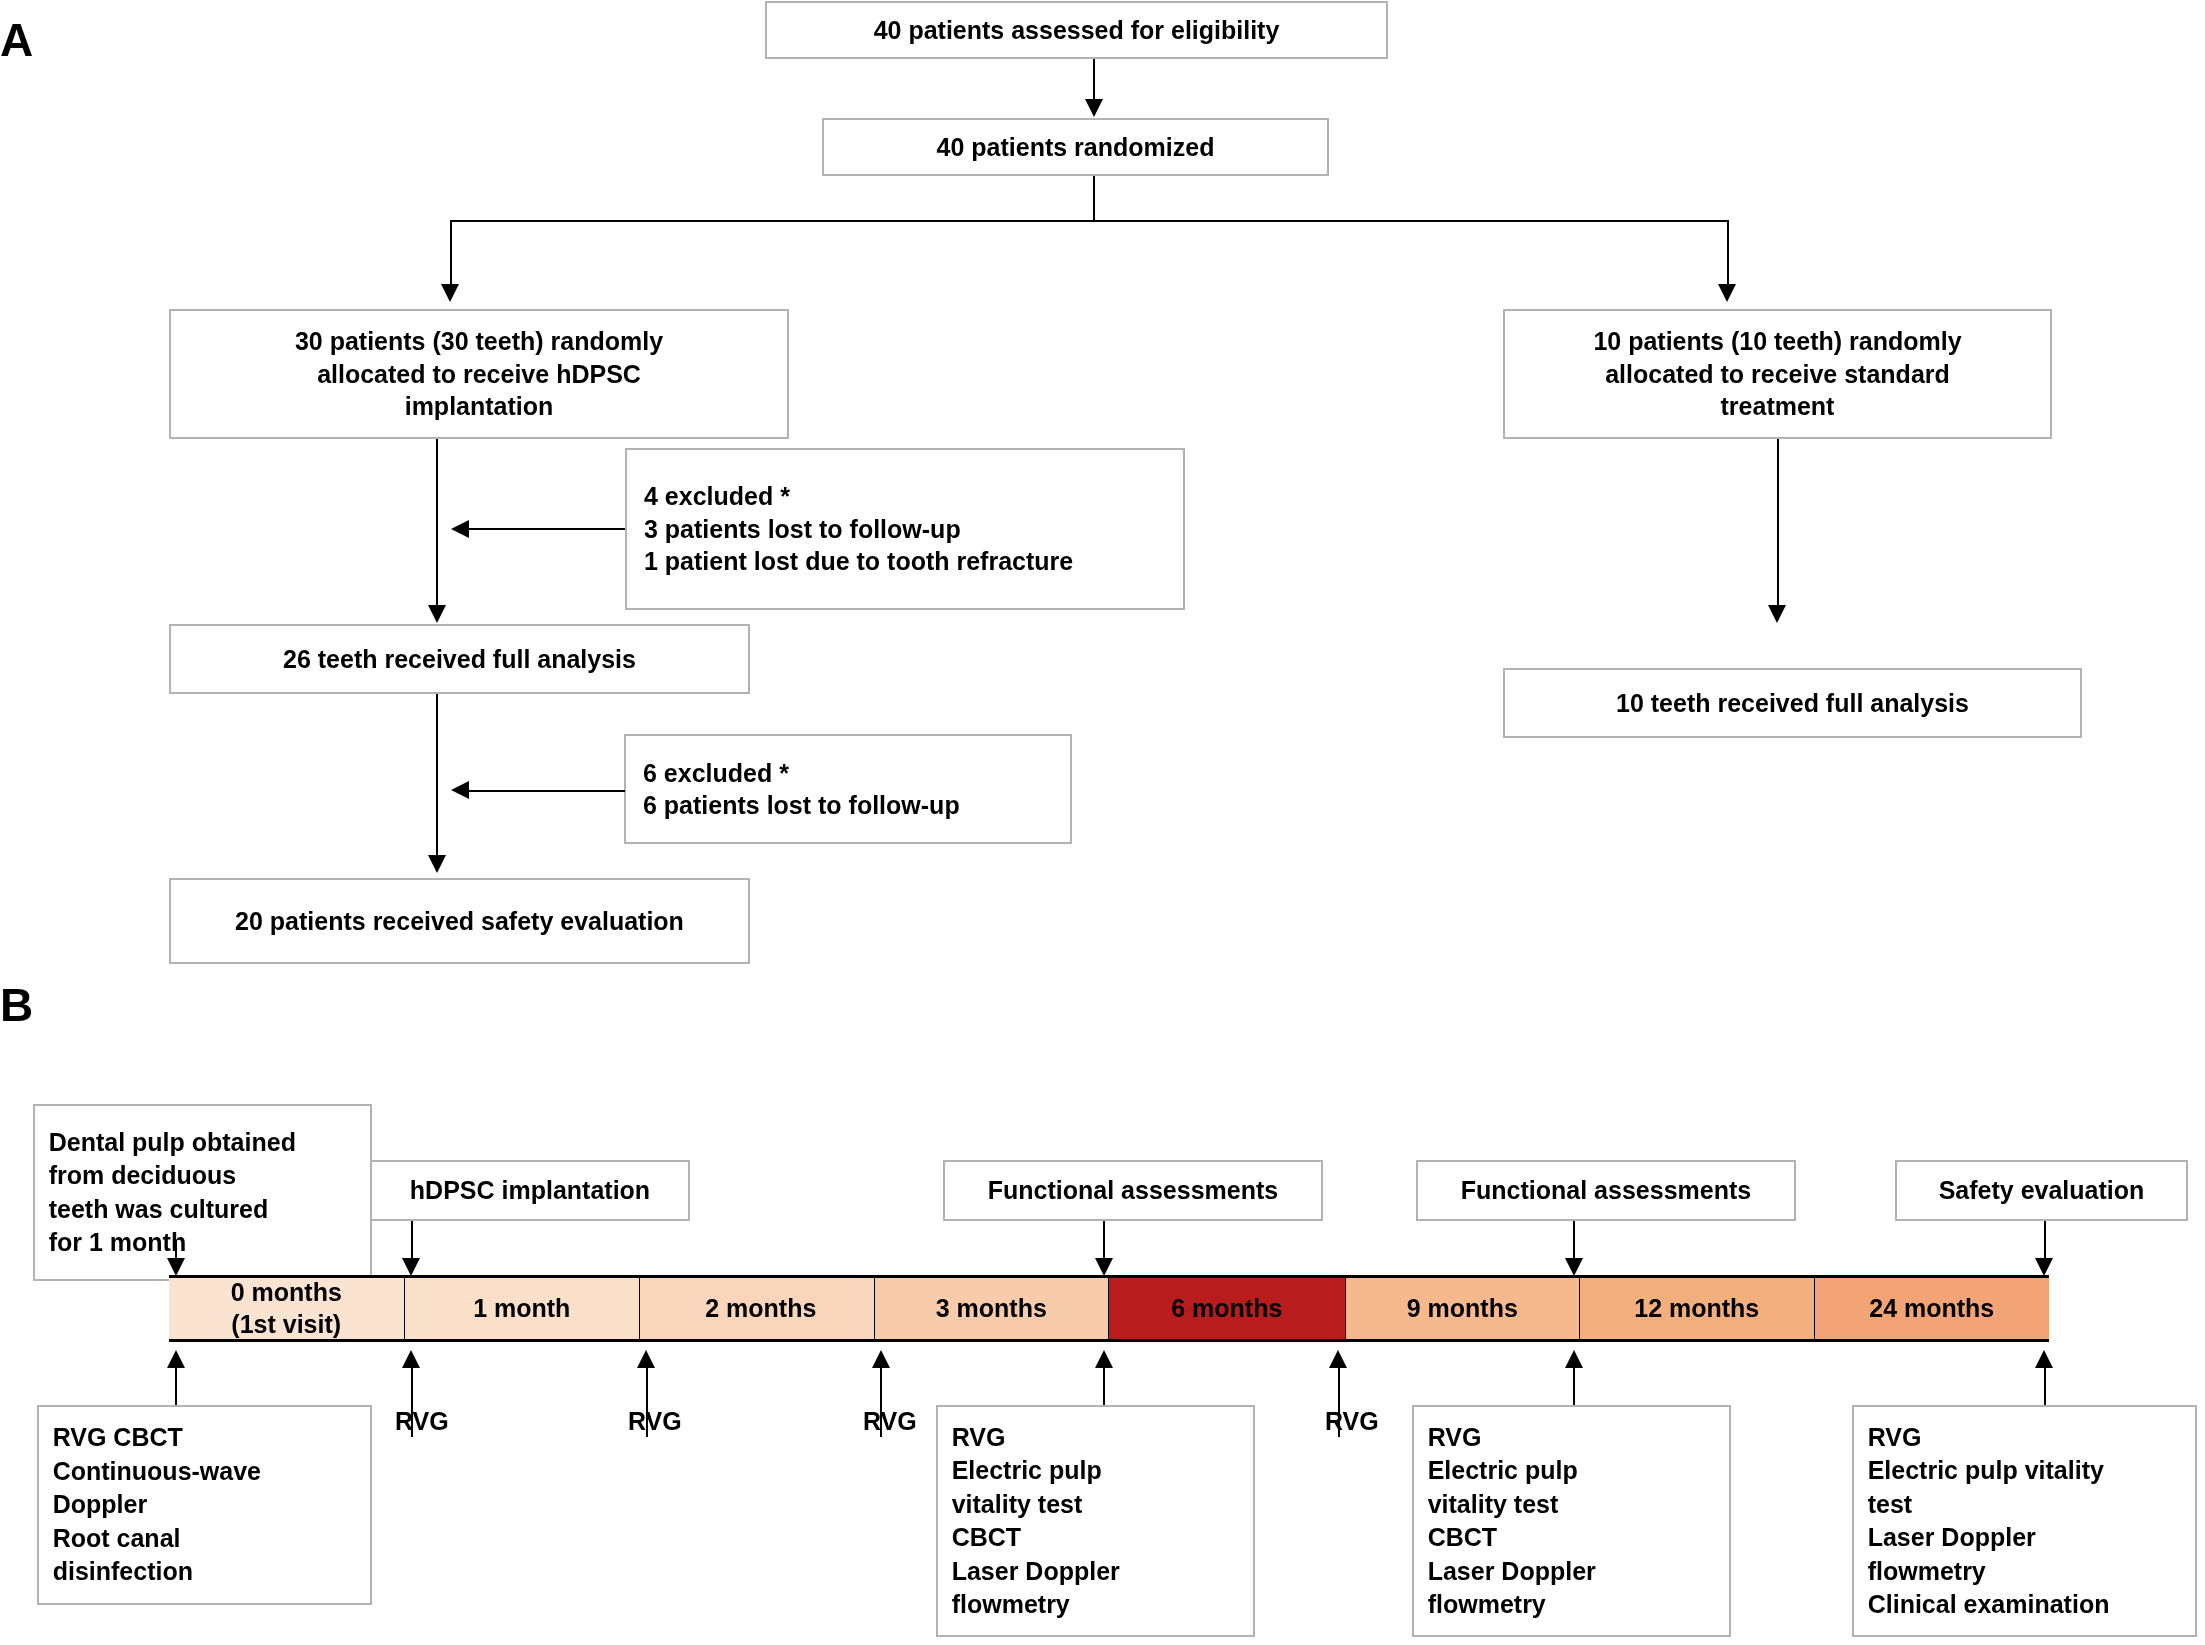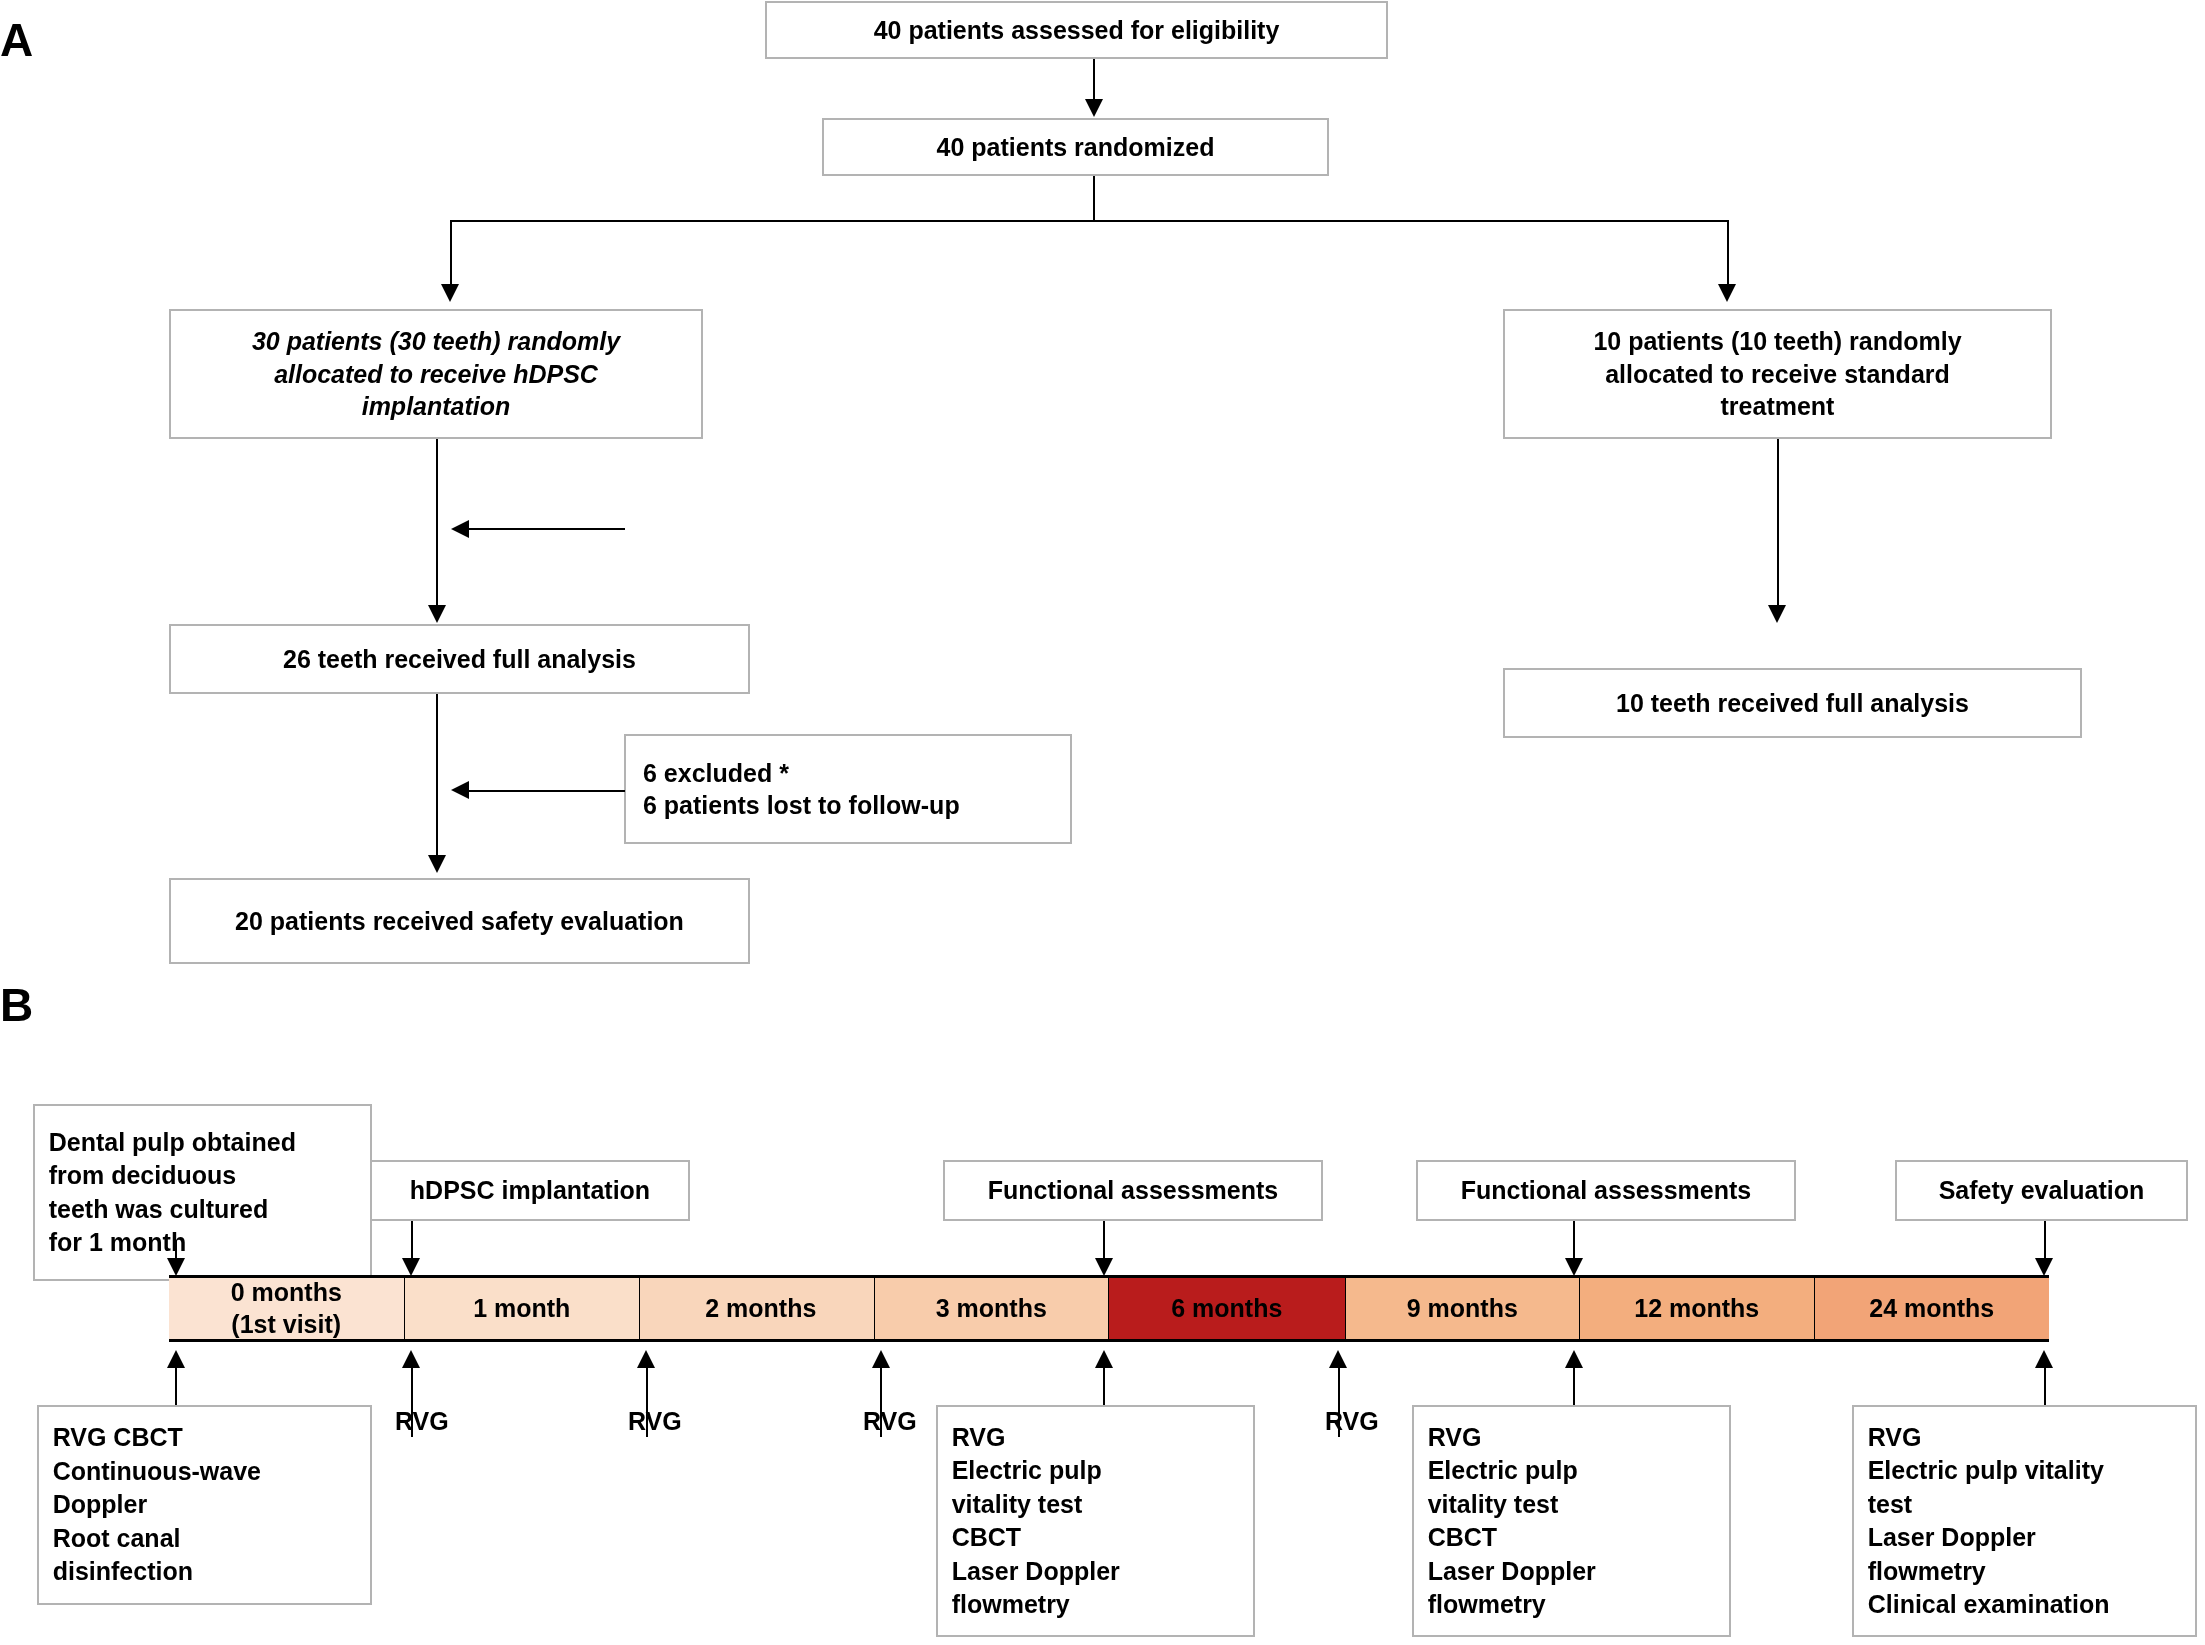--- a/index.html
+++ b/index.html
@@ -139,38 +139,43 @@
     <span class="txt">40 patients randomized</span>
   </div>
 
   <div class="abs vline" style="left:1093px; top:176px; height:46px;"></div>
   <div class="abs hline" style="left:450px; top:220px; width:1279px;"></div>
   <div class="abs vline" style="left:450px; top:220px; height:66px;"></div>
   <div class="abs arrow-down" style="left:441px; top:284px;"></div>
   <div class="abs vline" style="left:1727px; top:220px; height:66px;"></div>
   <div class="abs arrow-down" style="left:1718px; top:284px;"></div>
 
-  <div class="abs fbox center" style="left:169px; top:309px; width:534px; height:130px;font-style:italic;">
+  <div class="abs fbox center" style="left:169px; top:309px; width:620px; height:130px;">
     <span class="txt">30 patients (30 teeth) randomly
 allocated to receive hDPSC
 implantation</span>
   </div>
 
   <div class="abs fbox center" style="left:1503px; top:309px; width:549px; height:130px;">
     <span class="txt">10 patients (10 teeth) randomly
 allocated to receive standard
 treatment</span>
   </div>
 
   <div class="abs vline" style="left:436px; top:439px; height:174px;"></div>
   <div class="abs arrow-down" style="left:428px; top:605px;"></div>
 
   <div class="abs vline" style="left:1777px; top:439px; height:174px;"></div>
   <div class="abs arrow-down" style="left:1768px; top:605px;"></div>
 
+  <div class="abs fbox left" style="left:625px; top:448px; width:560px; height:162px;">
+    <span class="txt">4 excluded *
+3 patients lost to follow-up
+1 patient lost due to tooth refracture</span>
+  </div>
 
   <div class="abs hline" style="left:456px; top:528px; width:169px;"></div>
   <div class="abs arrow-left" style="left:451px; top:520px;"></div>
 
   <div class="abs fbox center" style="left:169px; top:624px; width:581px; height:70px;">
     <span class="txt">26 teeth received full analysis</span>
   </div>
 
   <div class="abs fbox center" style="left:1503px; top:624px; width:579px; height:70px;margin-top:44px;">
     <span class="txt">10 teeth received full analysis</span>

